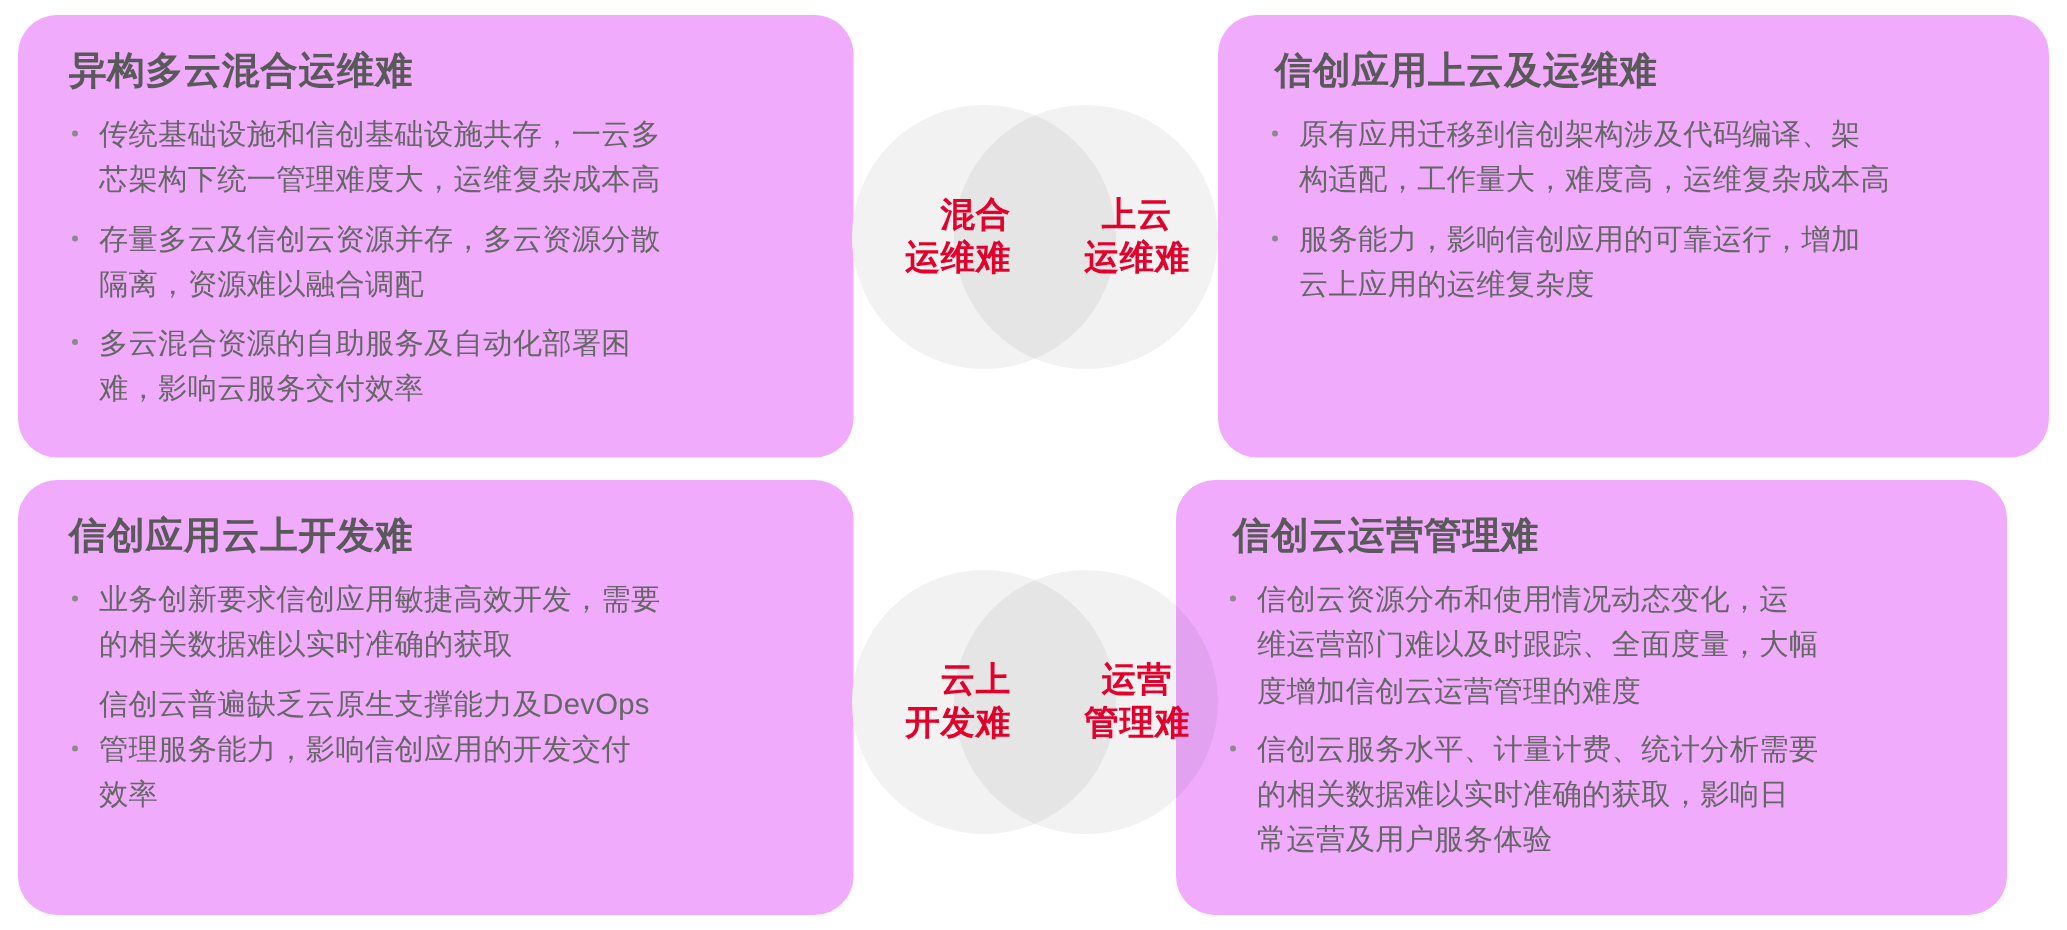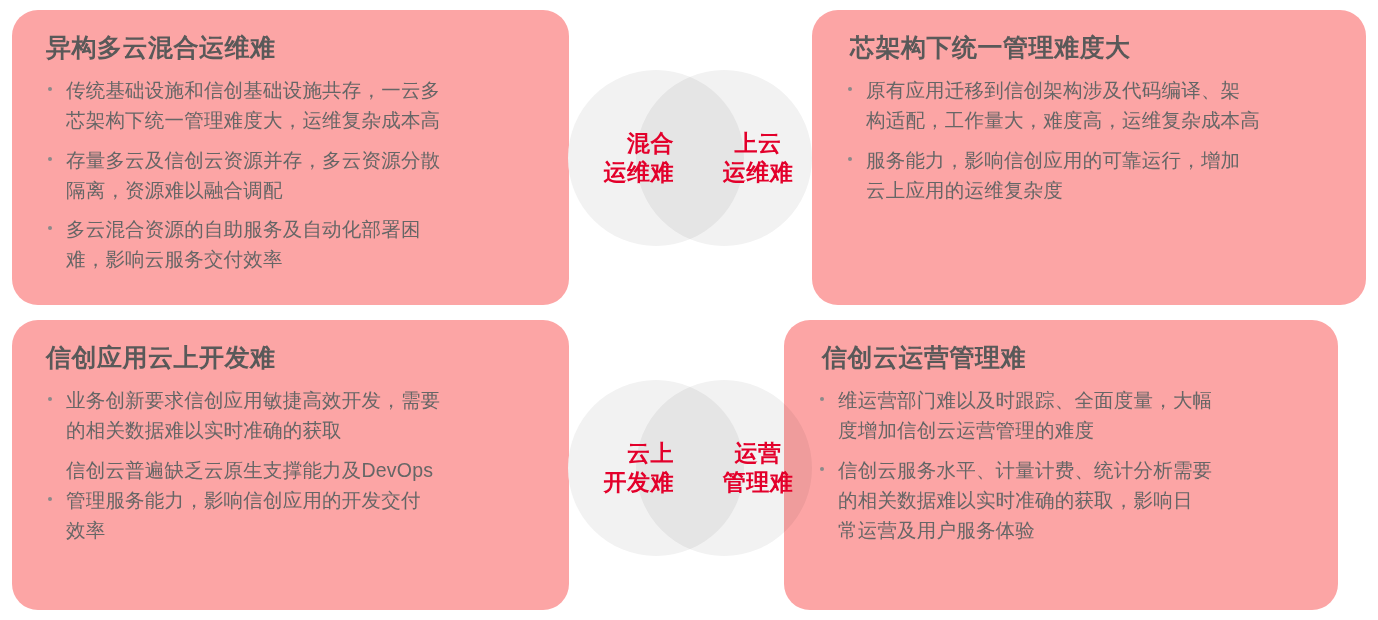--- a/index.html
+++ b/index.html
@@ -17,21 +17,21 @@
 
   .board {
     position: relative;
     width: 1378px;
     height: 620px;
   }
 
   
   .panel {
     position: absolute;
-    background: #fca5a5;
+    background: #f0abfc;
     border-radius: 26px;
     box-sizing: border-box;
     padding: 22px 30px 18px 34px;
   }
   .panel-tl { left: 12px;  top: 10px;  width: 557px; height: 295px; }
   .panel-tr { left: 812px; top: 10px;  width: 554px; height: 295px; }
   .panel-bl { left: 12px;  top: 320px; width: 557px; height: 290px; }
   .panel-br { left: 784px; top: 320px; width: 554px; height: 290px; }
 
   .panel-title {
@@ -130,21 +130,21 @@
       </li>
       <li class="bullet">
         <span class="dot"></span>
         <span class="bullet-text">多云混合资源的自助服务及自动化部署困</span>
         <span class="bullet-text">难，影响云服务交付效率</span>
       </li>
     </ul>
   </div>
 
   <div class="panel panel-tr">
-    <div class="panel-title">芯架构下统一管理难度大</div>
+    <div class="panel-title">信创应用上云及运维难</div>
     <ul class="bullets">
       <li class="bullet">
         <span class="dot"></span>
         <span class="bullet-text">原有应用迁移到信创架构涉及代码编译、架</span>
         <span class="bullet-text">构适配，工作量大，难度高，运维复杂成本高</span>
       </li>
       <li class="bullet">
         <span class="dot"></span>
         <span class="bullet-text">服务能力，影响信创应用的可靠运行，增加</span>
         <span class="bullet-text">云上应用的运维复杂度</span>
@@ -167,20 +167,21 @@
         <span class="bullet-text">效率</span>
       </li>
     </ul>
   </div>
 
   <div class="panel panel-br">
     <div class="panel-title">信创云运营管理难</div>
     <ul class="bullets">
       <li class="bullet">
         <span class="dot"></span>
+        <span class="bullet-text">信创云资源分布和使用情况动态变化，运</span>
         <span class="bullet-text">维运营部门难以及时跟踪、全面度量，大幅</span>
         <span class="bullet-text">度增加信创云运营管理的难度</span>
       </li>
       <li class="bullet">
         <span class="dot"></span>
         <span class="bullet-text">信创云服务水平、计量计费、统计分析需要</span>
         <span class="bullet-text">的相关数据难以实时准确的获取，影响日</span>
         <span class="bullet-text">常运营及用户服务体验</span>
       </li>
     </ul>

